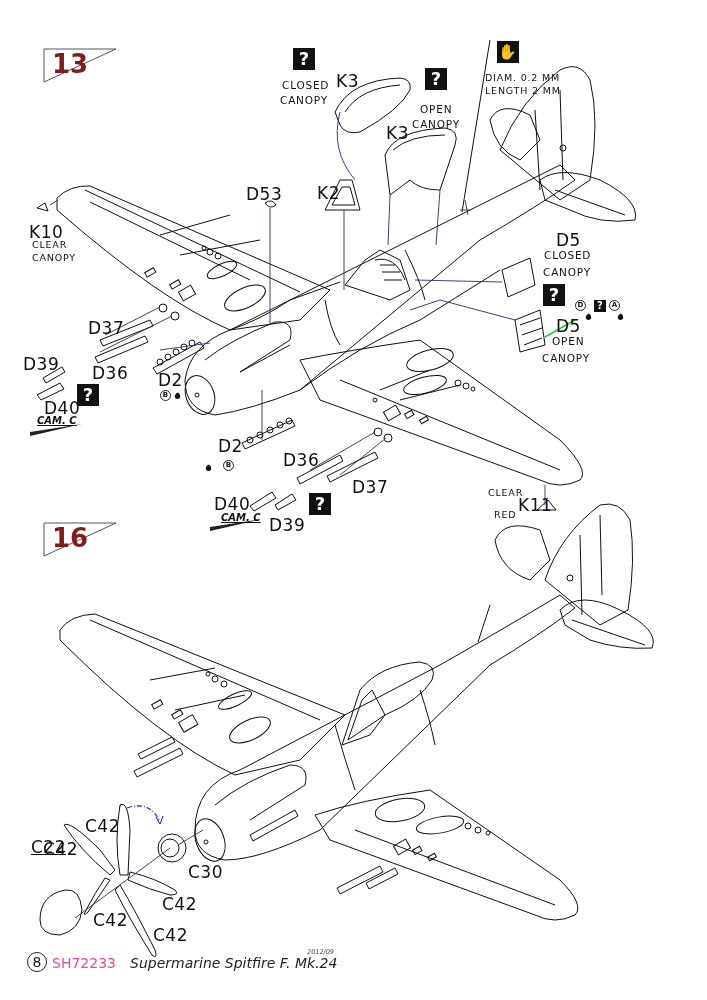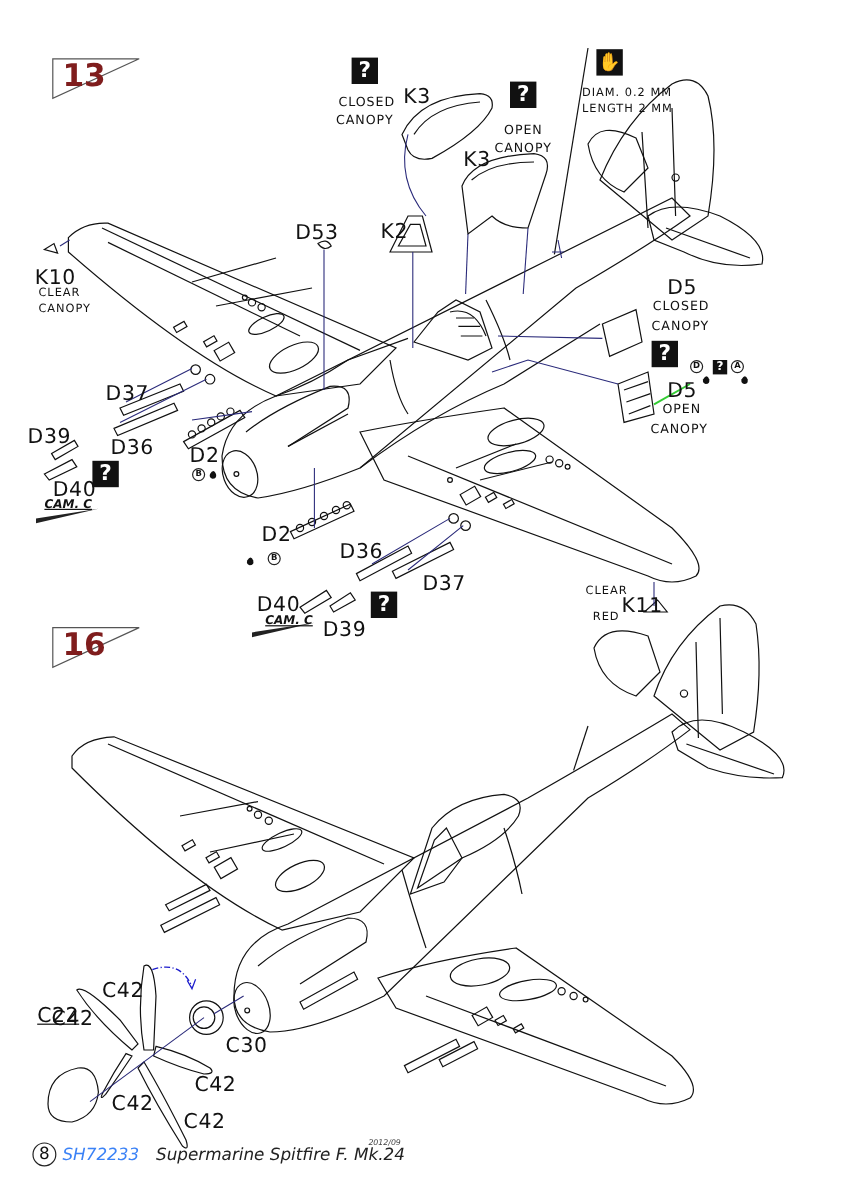--- a/index.html
+++ b/index.html
@@ -6,21 +6,21 @@
   body{width:707px;height:1000px;position:relative;overflow:hidden;font-family:"DejaVu Sans",sans-serif;color:#111;}
   svg.draw{position:absolute;left:0;top:0;width:707px;height:1000px;}
   .lbl{position:absolute;font-family:"DejaVu Sans",sans-serif;font-size:17px;color:#111;white-space:nowrap;letter-spacing:0.5px;}
   .small{font-size:9.5px;letter-spacing:0.8px;line-height:13px;}
   .note{font-size:10.5px;letter-spacing:0.8px;line-height:14px;}
   .step{position:absolute;font-family:"DejaVu Sans",sans-serif;font-weight:bold;font-size:26px;color:#7f1d1d;}
   .qbox{position:absolute;background:#111;color:#fff;font-weight:bold;font-family:"DejaVu Sans",sans-serif;text-align:center;}
   .qbox.big{width:22px;height:22px;font-size:18px;line-height:22px;}
   .qbox.sm{width:12px;height:12px;font-size:10px;line-height:12px;}
   .cam{position:absolute;font-size:10px;font-style:italic;font-weight:bold;text-decoration:underline;}
-  .footer-code{position:absolute;font-style:italic;font-size:14px;color:#3b82f6;}
+  .footer-code{position:absolute;font-size:14px;color:#ec4899;}
   .footer-title{position:absolute;font-style:italic;font-size:14px;color:#222;}
   .footer-date{position:absolute;font-style:italic;font-size:6.5px;color:#444;}
   .pagenum{position:absolute;width:18px;height:18px;border:1.3px solid #222;border-radius:50%;font-size:14px;line-height:18px;text-align:center;}
   .circ{position:absolute;width:9px;height:9px;border:1px solid #222;border-radius:50%;font-size:7px;line-height:9px;text-align:center;font-weight:bold;}
 </style>
 </head>
 <body>
 
 <svg class="draw" viewBox="0 0 707 1000">
   <g fill="none" stroke="#111" stroke-width="1">

